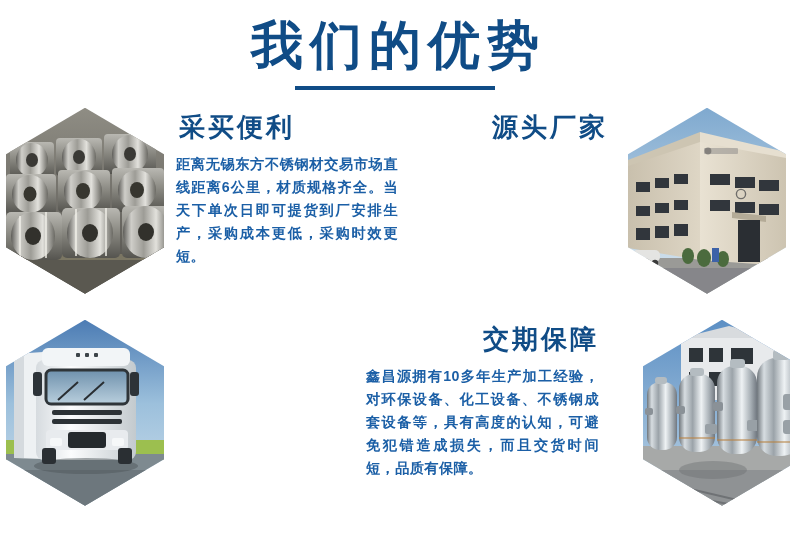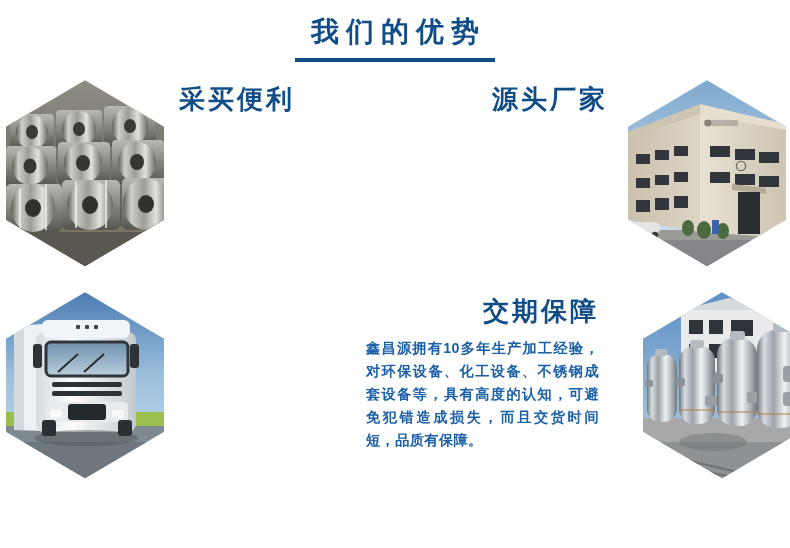--- a/index.html
+++ b/index.html
@@ -15,21 +15,21 @@
     position: relative;
   }
 
   
   .page-header {
     width: 100%;
     padding-top: 16px;
     text-align: center;
   }
   .page-title {
-    font-size: 28px;
+    font-size: 52px;
     font-weight: bold;
     color: #104c86;
     letter-spacing: 7px;
     line-height: 1.15;
     text-indent: 7px;
   }
   .title-underline {
     width: 200px;
     height: 4px;
     background: #104c86;
@@ -193,20 +193,21 @@
             <path d="M14 108 L14 150"></path>
               <path d="M40 104 L40 150"></path>
             <path d="M70 101 L70 148"></path>
               <path d="M100 100 L100 148"></path>
           </g>
         </svg>
       </div>
     </div>
     <div class="card-text">
       <div class="card-heading">采买便利</div>
+      <div class="card-body">距离无锡东方不锈钢材交易市场直线距离6公里，材质规格齐全。当天下单次日即可提货到厂安排生产，采购成本更低，采购时效更短。</div>
     </div>
   </div>
 
   <div class="advantage-card card-r1c2 media-right">
     <div class="hex-media">
       <div class="hex-shape">
         <svg viewBox="0 0 158 186" preserveAspectRatio="xMidYMid slice">
           <defs>
             <linearGradient id="skyG" x1="0" y1="0" x2="0" y2="1">
               <stop offset="0%" stop-color="#7fa9cf"></stop>

